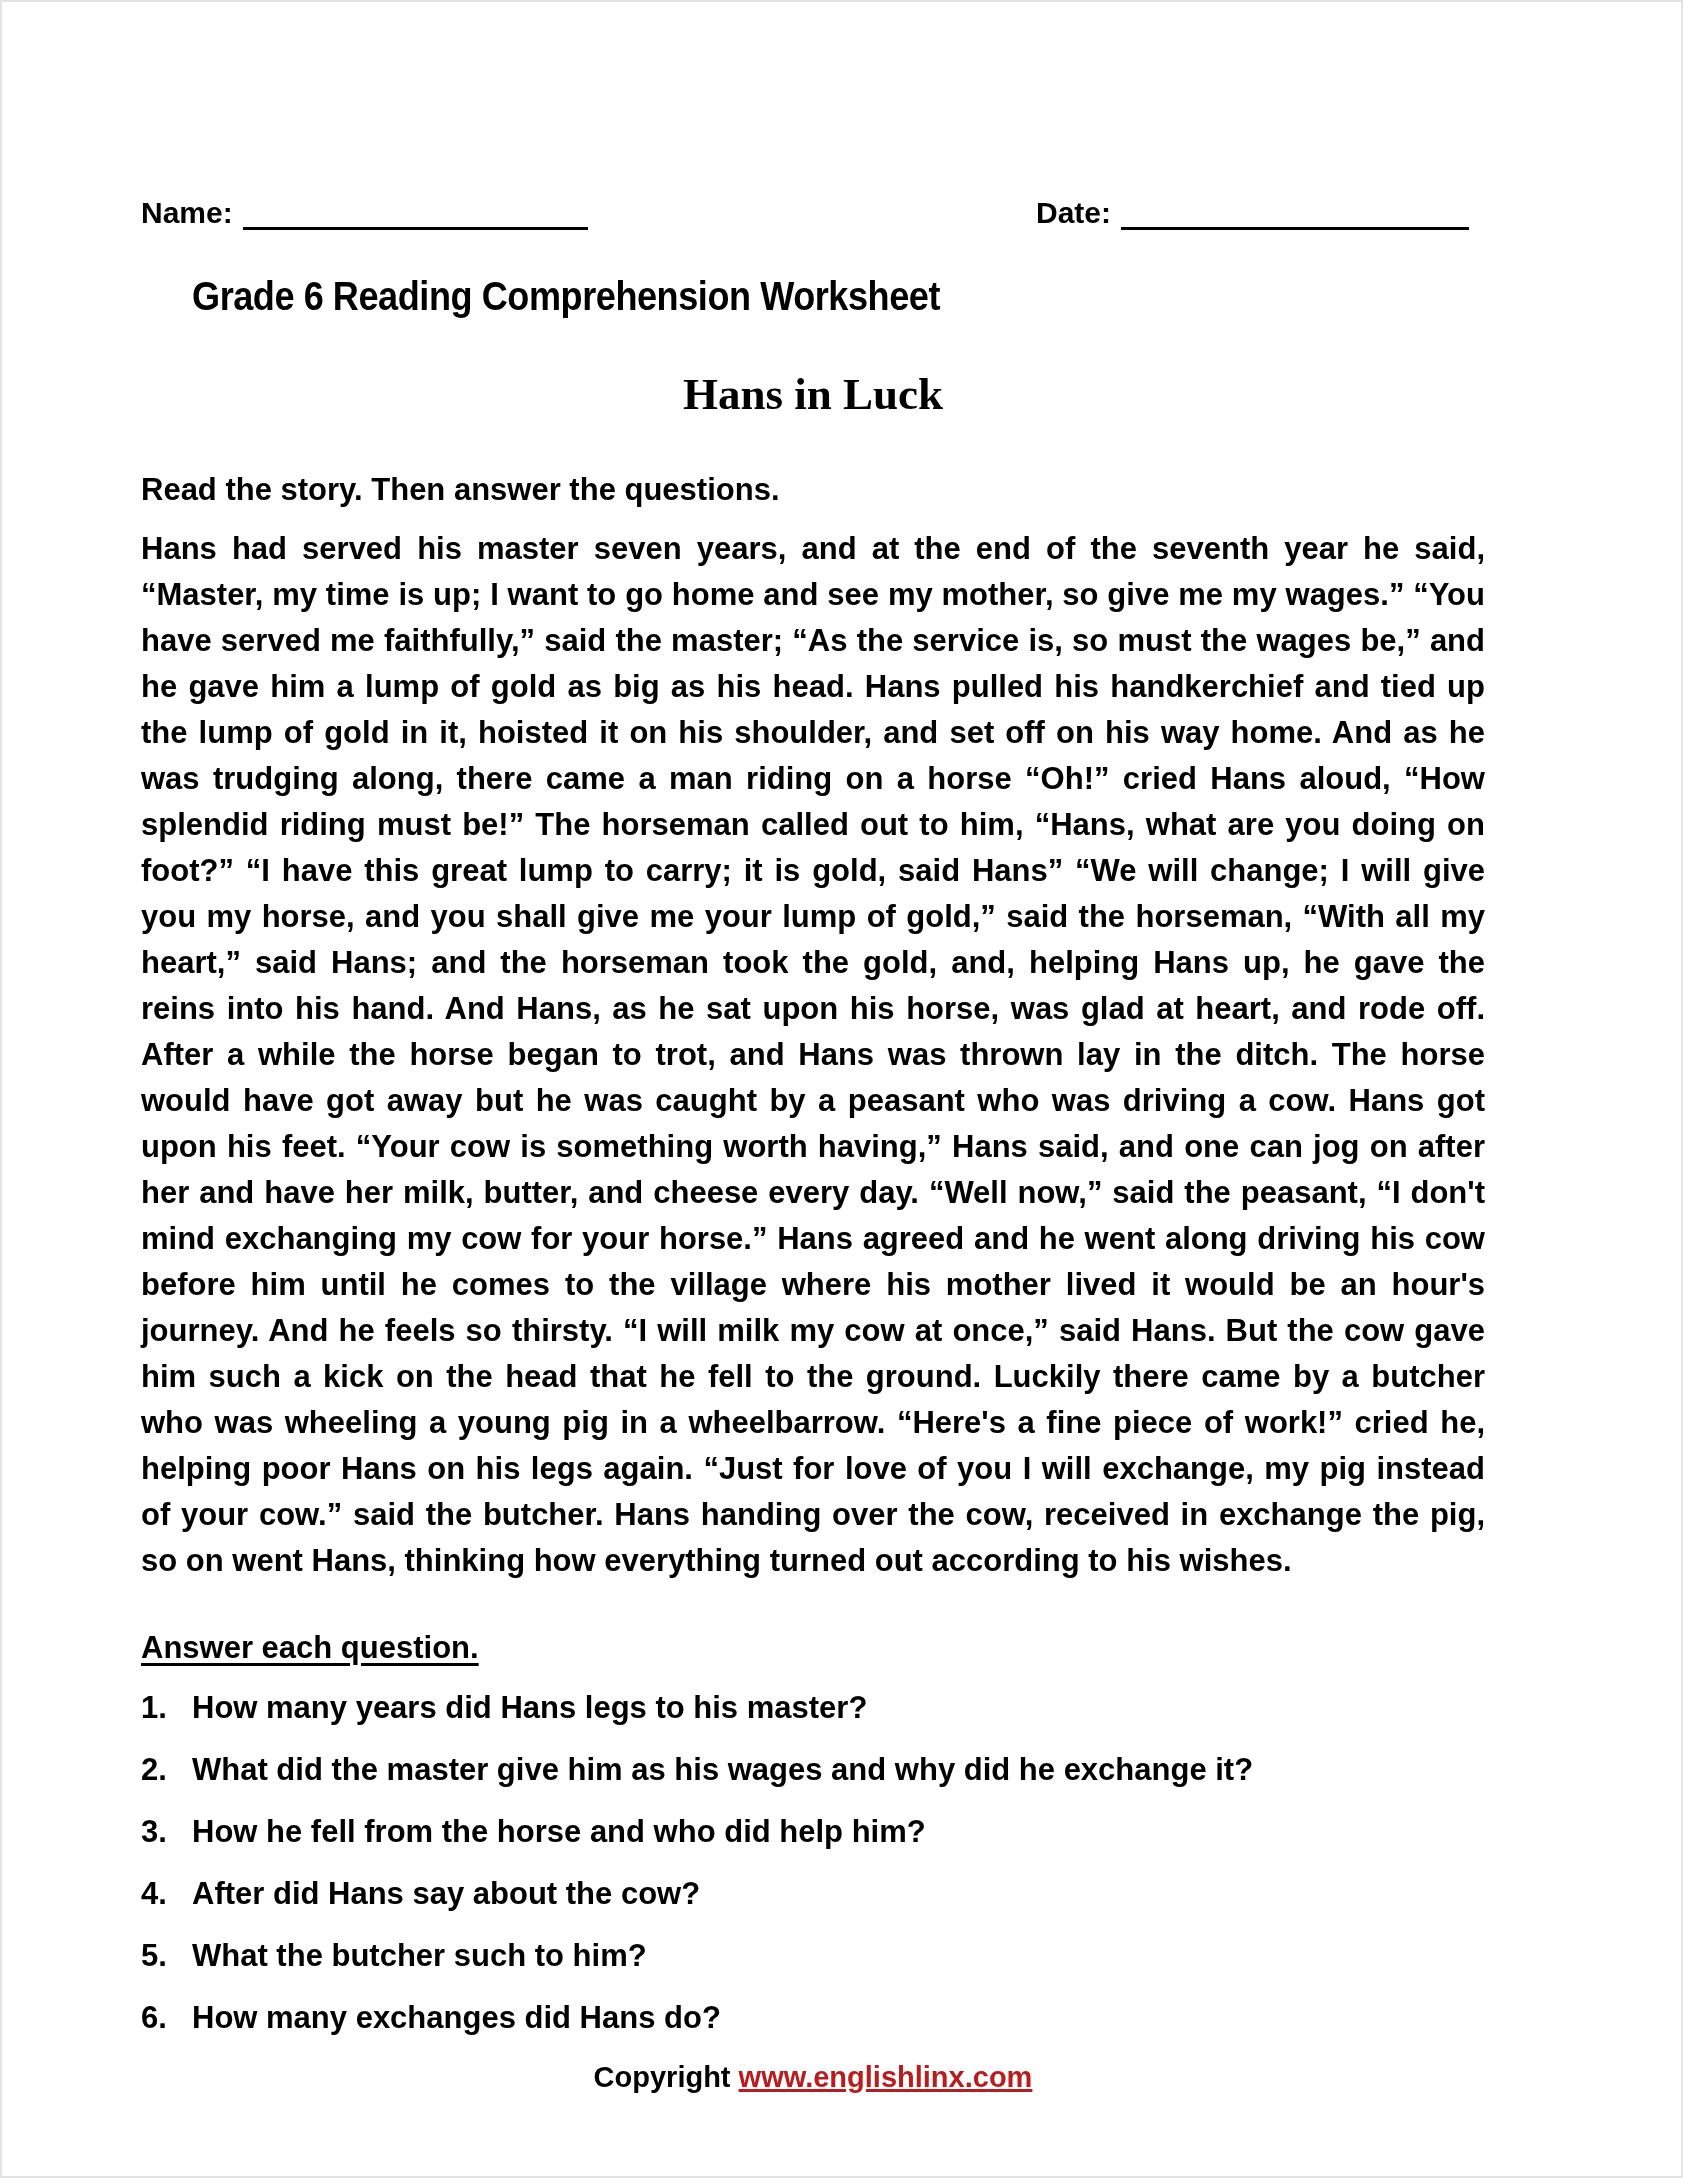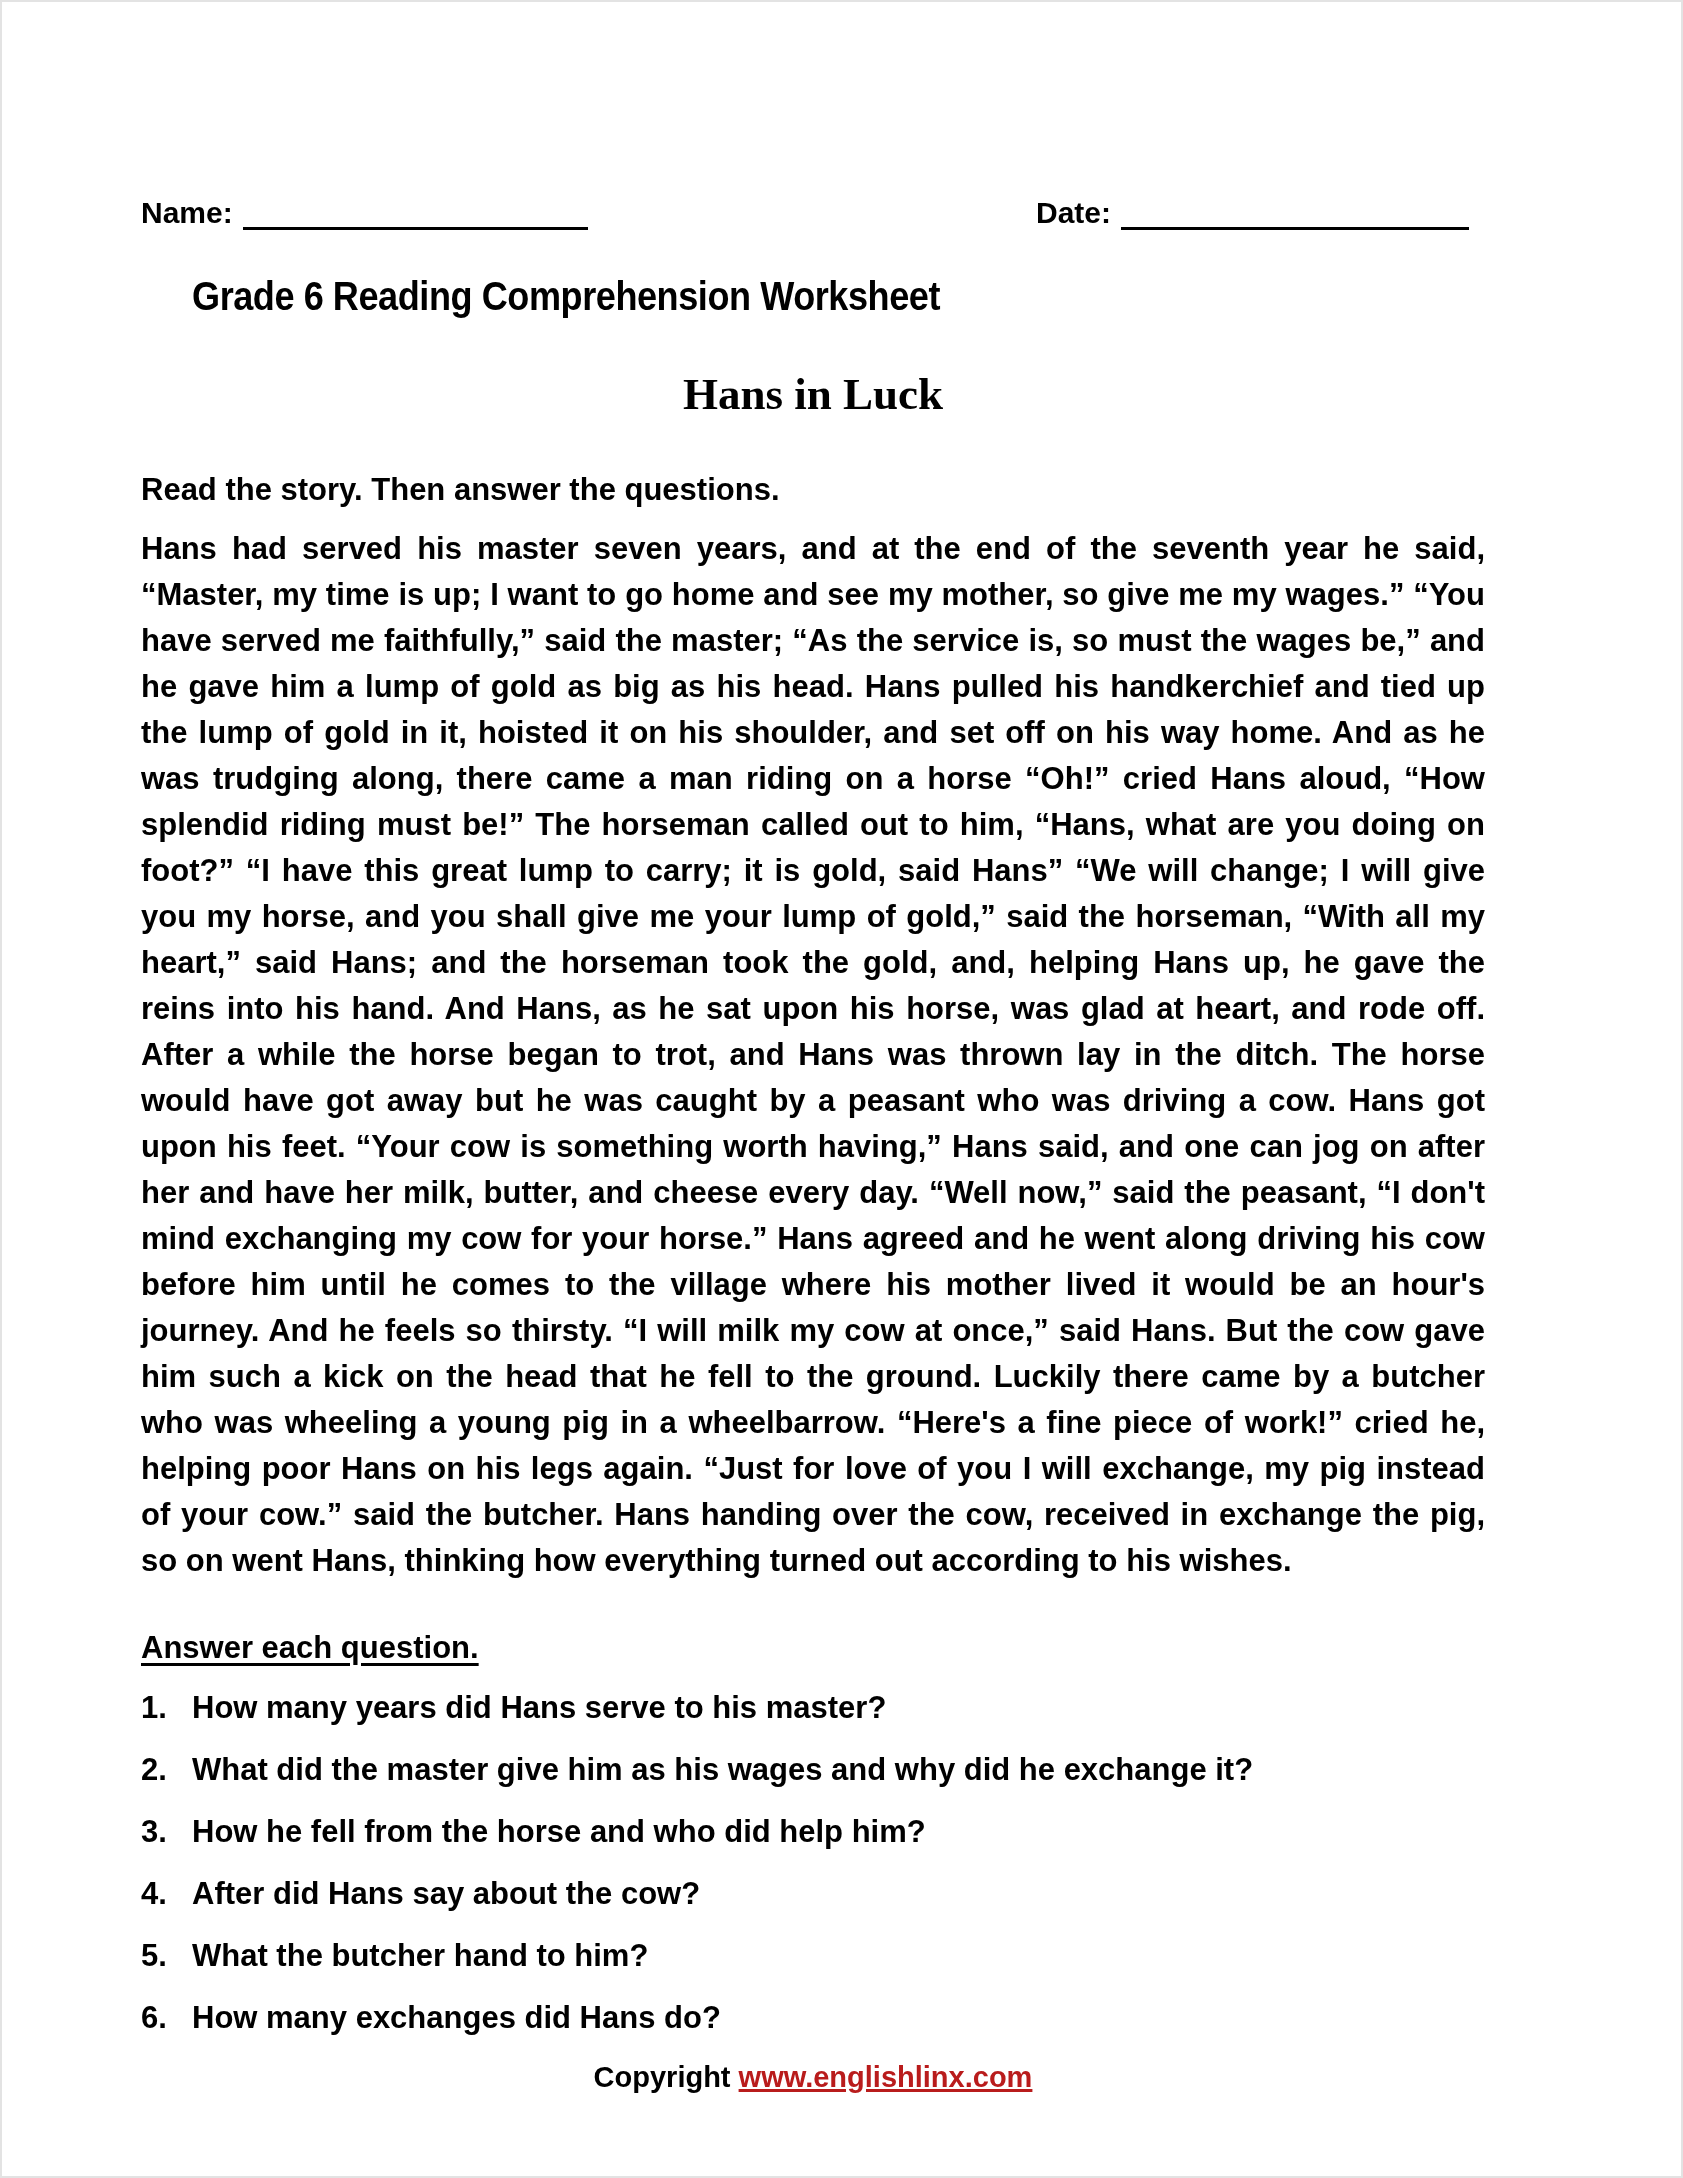--- a/index.html
+++ b/index.html
@@ -134,37 +134,37 @@
 
     <div class="story">Hans had served his master seven years, and at the end of the seventh year he said, “Master, my time is up; I want to go home and see my mother, so give me my wages.” “You have served me faithfully,” said the master; “As the service is, so must the wages be,” and he gave him a lump of gold as big as his head. Hans pulled his handkerchief and tied up the lump of gold in it, hoisted it on his shoulder, and set off on his way home. And as he was trudging along, there came a man riding on a horse “Oh!” cried Hans aloud, “How splendid riding must be!” The horseman called out to him, “Hans, what are you doing on foot?” “I have this great lump to carry; it is gold, said Hans”  “We will change; I will give you my horse, and you shall give me your lump of gold,” said the horseman, “With all my heart,” said Hans; and the horseman took the gold, and, helping Hans up, he gave the reins into his hand. And Hans, as he sat upon his horse, was glad at heart, and rode off. After a while the horse began to trot, and Hans was thrown lay in the ditch. The horse would have got away but he was caught by a peasant who was driving a cow. Hans got upon his feet.  “Your cow is something worth having,” Hans said, and one can jog on after her and have her milk, butter, and cheese every day.  “Well now,” said the peasant, “I don't mind exchanging my cow for your horse.” Hans agreed and he went along driving his cow before him until he comes to the village where his mother lived it would be an hour's journey. And he feels so thirsty. “I will milk my cow at once,” said Hans.  But the cow gave him such a kick on the head that he fell to the ground. Luckily there came by a butcher who was wheeling a young pig in a wheelbarrow. “Here's a fine piece of work!” cried he, helping poor Hans on his legs again.  “Just for love of you I will exchange, my pig instead of your cow.” said the butcher. Hans handing over the cow, received in exchange the pig, so on went Hans, thinking how everything turned out according to his wishes.</div>
 
     <div class="q-heading">
       <span>Answer each question.</span>
     </div>
 
     <div class="questions">
       <div class="q-row">
         <span class="q-num">1.</span>
-        <span class="q-text">How many years did Hans serve to his master?</span>
+        <span class="q-text">How many years did Hans legs to his master?</span>
       </div>
       <div class="q-row">
         <span class="q-num">2.</span>
         <span class="q-text">What did the master give him as his wages and why did he exchange it?</span>
       </div>
       <div class="q-row">
         <span class="q-num">3.</span>
         <span class="q-text">How he fell from the horse and who did help him?</span>
       </div>
       <div class="q-row">
         <span class="q-num">4.</span>
         <span class="q-text">After did Hans say about the cow?</span>
       </div>
       <div class="q-row">
         <span class="q-num">5.</span>
-        <span class="q-text">What the butcher hand to him?</span>
+        <span class="q-text">What the butcher such to him?</span>
       </div>
       <div class="q-row">
         <span class="q-num">6.</span>
         <span class="q-text">How many exchanges did Hans do?</span>
       </div>
     </div>
 
     <div class="footer">
       <span>Copyright</span>
       <a href="#">www.englishlinx.com</a>

